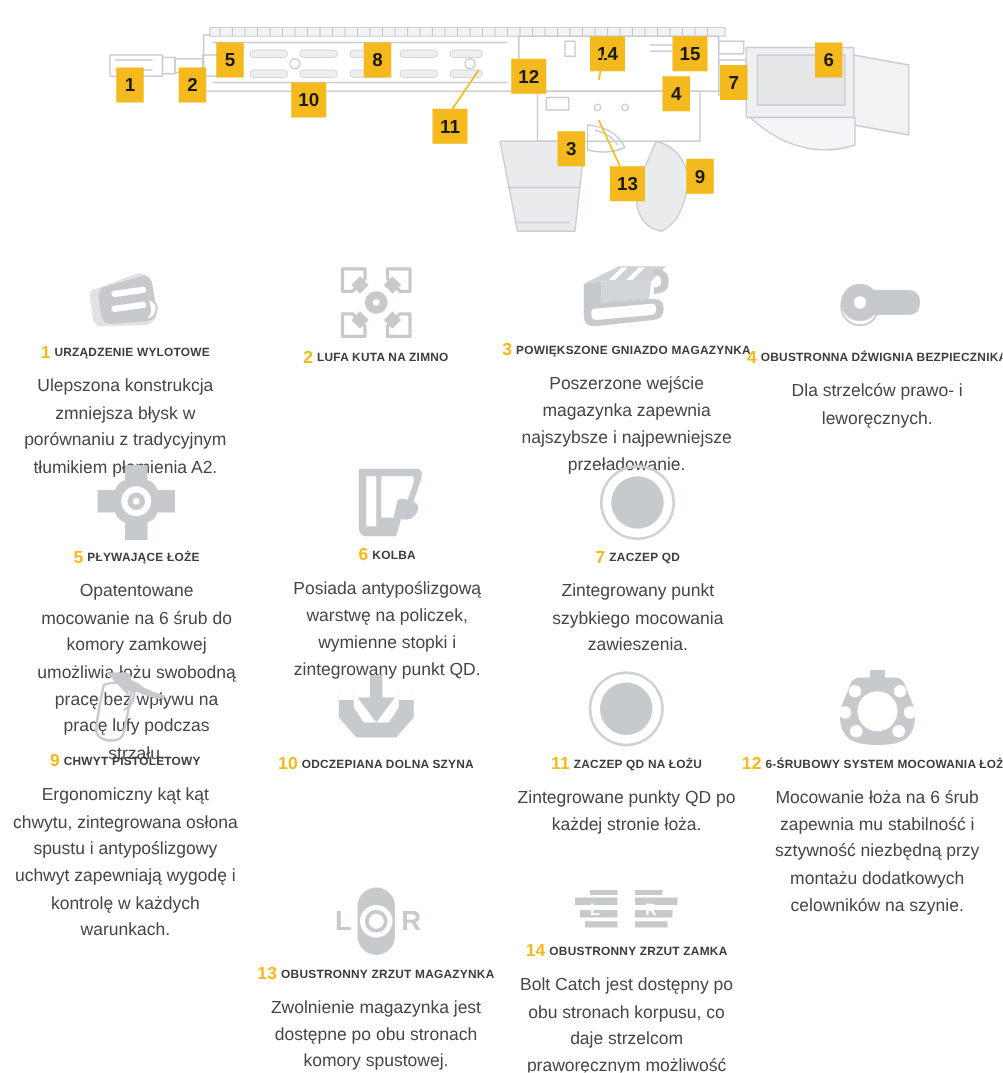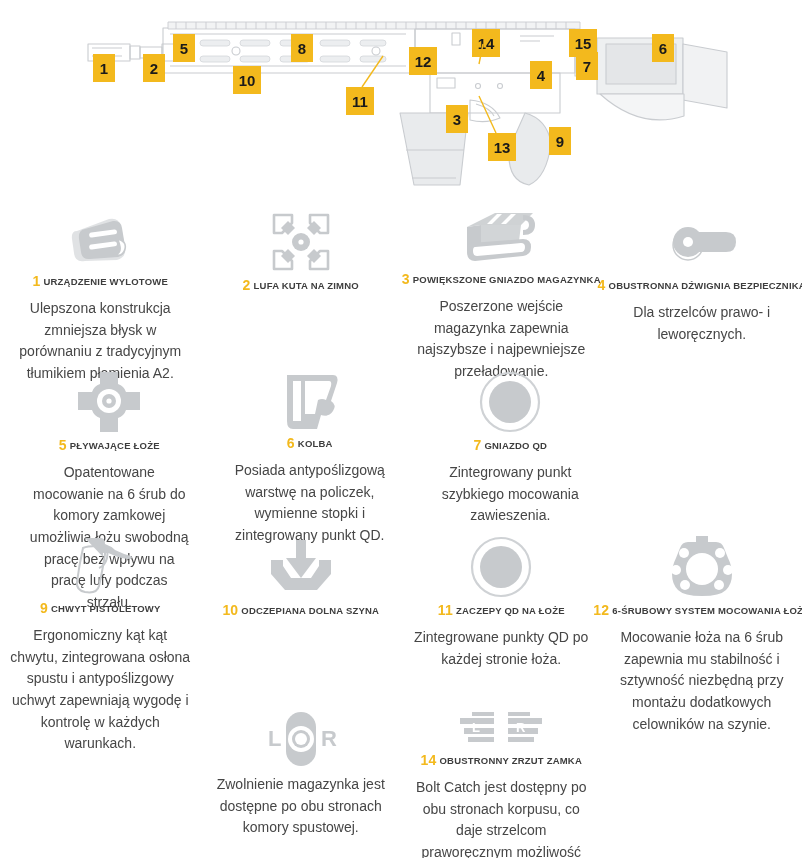--- a/index.html
+++ b/index.html
@@ -166,21 +166,21 @@
   <div class="badge w1" style="left:173px;top:34px">5</div>
   <div class="badge w1" style="left:652px;top:34px">6</div>
   <div class="badge w1" style="left:576px;top:52px">7</div>
   <div class="badge w1" style="left:291px;top:34px">8</div>
   <div class="badge w1" style="left:549px;top:127px">9</div>
   <div class="badge w2" style="left:233px;top:66px">10</div>
   <div class="badge w2" style="left:346px;top:87px">11</div>
   <div class="badge w2" style="left:409px;top:47px">12</div>
   <div class="badge w2" style="left:488px;top:133px">13</div>
   <div class="badge w2" style="left:472px;top:29px">14</div>
-  <div class="badge w2" style="left:569px;top:29px">15</div>
+  <div class="badge w2" style="left:538px;top:29px">15</div>
 
   <svg width="802" height="205" style="position:absolute;left:0;top:0;pointer-events:none">
     <path d="M362 87 L383 56" stroke="#F3B91D" stroke-width="1.4" fill="none"></path>
     <path d="M496 133 L479 96" stroke="#F3B91D" stroke-width="1.4" fill="none"></path>
     <path d="M483 44 L479 64" stroke="#F3B91D" stroke-width="1.4" fill="none"></path>
   </svg>
 </div>
 
 <div id="features">
 
@@ -310,21 +310,21 @@
     </div>
 
     <div class="cell">
       <div class="icon-wrap">
         <svg width="62" height="62" viewBox="0 0 62 62">
           <circle cx="31" cy="31" r="29" fill="none" stroke="#cfd2d5" stroke-width="2.2"></circle>
           <circle cx="31" cy="31" r="21" class="gray"></circle>
         </svg>
       </div>
       <div class="feat-title">
-        <span class="feat-num">7</span><span>GNIAZDO QD</span>
+        <span class="feat-num">7</span><span>ZACZEP QD</span>
       </div>
       <div class="feat-desc">Zintegrowany punkt szybkiego mocowania zawieszenia.</div>
     </div>
 
   </div>
 
   <div class="row r3">
 
     <div class="cell">
       <div class="icon-wrap">
@@ -361,21 +361,21 @@
     </div>
 
     <div class="cell">
       <div class="icon-wrap">
         <svg width="62" height="62" viewBox="0 0 62 62">
           <circle cx="31" cy="31" r="29" fill="none" stroke="#cfd2d5" stroke-width="2.2"></circle>
           <circle cx="31" cy="31" r="21" class="gray"></circle>
         </svg>
       </div>
       <div class="feat-title">
-        <span class="feat-num">11</span><span>ZACZEPY QD NA ŁOŻE</span>
+        <span class="feat-num">11</span><span>ZACZEP QD NA ŁOŻU</span>
       </div>
       <div class="feat-desc">Zintegrowane punkty QD po każdej stronie łoża.</div>
     </div>
 
     <div class="cell">
       <div class="icon-wrap">
         <svg width="64" height="62" viewBox="0 0 64 62">
           <g class="gray">
             <path d="M26 0 h12 v6 h8 q6 0 8 6 l4 10 q4 8 4 16 q0 10 -6 16 q-6 6 -24 6 q-18 0 -24 -6 q-6 -6 -6 -16 q0 -8 4 -16 l4 -10 q2 -6 8 -6 h8 z"></path>
           </g>
@@ -406,20 +406,23 @@
         <svg width="92" height="58" viewBox="0 0 92 58">
           <g class="gray">
             <rect x="31" y="2" width="30" height="54" rx="15"></rect>
             <text x="13" y="36" font-family="Liberation Sans, sans-serif" font-size="22" font-weight="bold" fill="#c7cacd">L</text>
             <text x="66" y="36" font-family="Liberation Sans, sans-serif" font-size="22" font-weight="bold" fill="#c7cacd">R</text>
           </g>
           <circle cx="46" cy="29" r="13" fill="#ffffff"></circle>
           <circle cx="46" cy="29" r="9" class="gray"></circle>
           <circle cx="46" cy="29" r="6" fill="#ffffff"></circle>
         </svg>
+      </div>
+      <div class="feat-title">
+        <span class="feat-num">13</span><span>OBUSTRONNY ZRZUT MAGAZYNKA</span>
       </div>
       <div class="feat-desc">Zwolnienie magazynka jest dostępne po obu stronach komory spustowej.</div>
     </div>
 
     <div class="cell">
       <div class="icon-wrap">
         <svg width="86" height="40" viewBox="0 0 86 40">
           <g class="gray">
             <path d="M2 10 h34 v6 h-34 z"></path>
             <path d="M6 20 h30 v6 h-30 z"></path>

